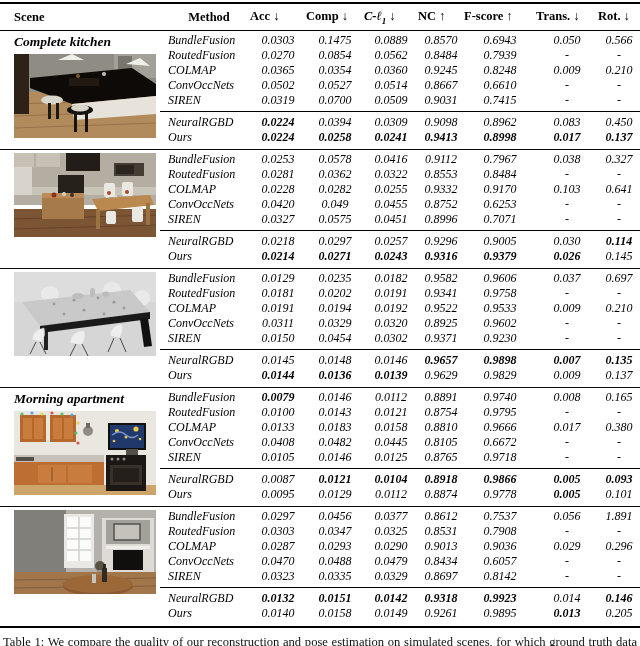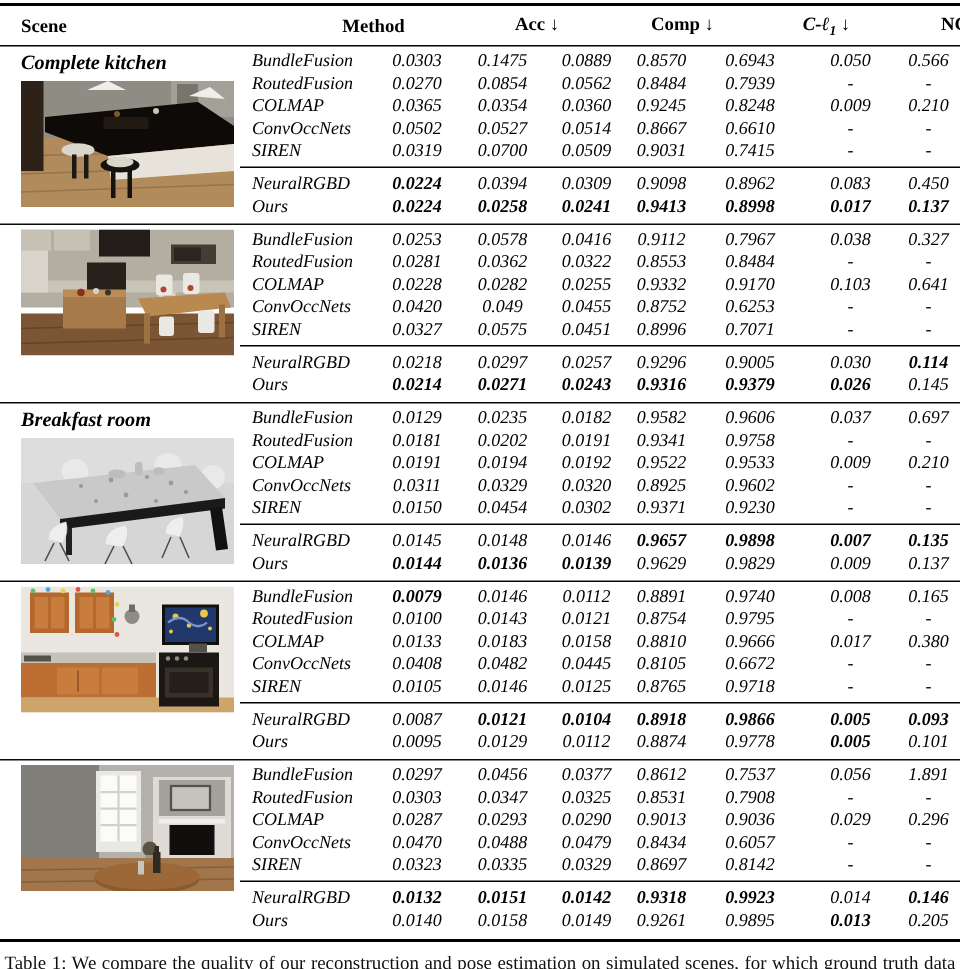--- a/index.html
+++ b/index.html
@@ -14,25 +14,25 @@
   }
   .toprule{border-top:2.4px solid #000;margin-top:2px;}
   .headrule{border-top:1.2px solid #000;}
   .bottomrule{border-top:2.2px solid #000;}
 
   .header-row{
     display:grid;
     grid-template-columns:160px 90px 56px 58px 54px 46px 72px 62px 42px;
     align-items:center;
     padding:5px 0 4px 0;
-    font-weight:bold;font-size:12.5px;gap:40px;
+    font-weight:bold;font-size:12.5px;
   }
   .h.scene-h{padding-left:14px;}
   .h.method-h{padding-left:8px;text-align:center;}
-  .h.num-h{text-align:center;white-space:nowrap;}
+  .h.num-h{white-space:nowrap;}
   .h .arrow{margin-left:3px;font-weight:bold;}
   .h sub{font-size:9px;font-style:italic;}
   .h .ell{font-style:italic;}
 
   .block{
     display:flex;
     height:119px;
     border-bottom:1.5px solid #0a0a0a;
     box-sizing:border-box;
     font-style:italic;
@@ -304,21 +304,20 @@
             <div class="cell num b">0.0243</div>
             <div class="cell num b">0.9316</div>
             <div class="cell num b">0.9379</div>
             <div class="cell num b">0.026</div>
             <div class="cell num">0.145</div>
           </div>
         </div>
       </div>
       <div class="block">
         <div class="scene-cell">
-          <div class="scene-name">Breakfast room</div>
           <div class="thumb">
     <svg viewBox="0 0 142 84" preserveAspectRatio="none">
       <rect width="142" height="84" fill="#d6d6d6"></rect>
       <rect width="142" height="30" fill="#dddddd"></rect>
       <g fill="#e9e9e9">
                 <ellipse cx="36" cy="22" rx="9" ry="8"></ellipse>
                 <ellipse cx="98" cy="18" rx="9" ry="8"></ellipse>
                 <ellipse cx="128" cy="26" rx="8" ry="8"></ellipse>
               </g>
       <polygon points="8,30 116,18 136,40 26,54" fill="#c9c9c9"></polygon>
@@ -425,20 +424,21 @@
             <div class="cell num b">0.0139</div>
             <div class="cell num">0.9629</div>
             <div class="cell num">0.9829</div>
             <div class="cell num">0.009</div>
             <div class="cell num">0.137</div>
           </div>
         </div>
       </div>
       <div class="block">
         <div class="scene-cell">
+          <div class="scene-name">Morning apartment</div>
           <div class="thumb">
     <svg viewBox="0 0 142 84" preserveAspectRatio="none">
       <rect width="142" height="84" fill="#eae7e1"></rect>
       <rect y="74" width="142" height="10" fill="#cda469"></rect>
       <rect x="6" y="4" width="26" height="27" fill="#b5672c"></rect>
               <rect x="9" y="7" width="9" height="21" fill="#c87c3e"></rect>
               <rect x="20" y="7" width="9" height="21" fill="#c87c3e"></rect>
       <rect x="36" y="4" width="26" height="27" fill="#b5672c"></rect>
               <rect x="39" y="7" width="9" height="21" fill="#c87c3e"></rect>
               <rect x="50" y="7" width="9" height="21" fill="#c87c3e"></rect>

